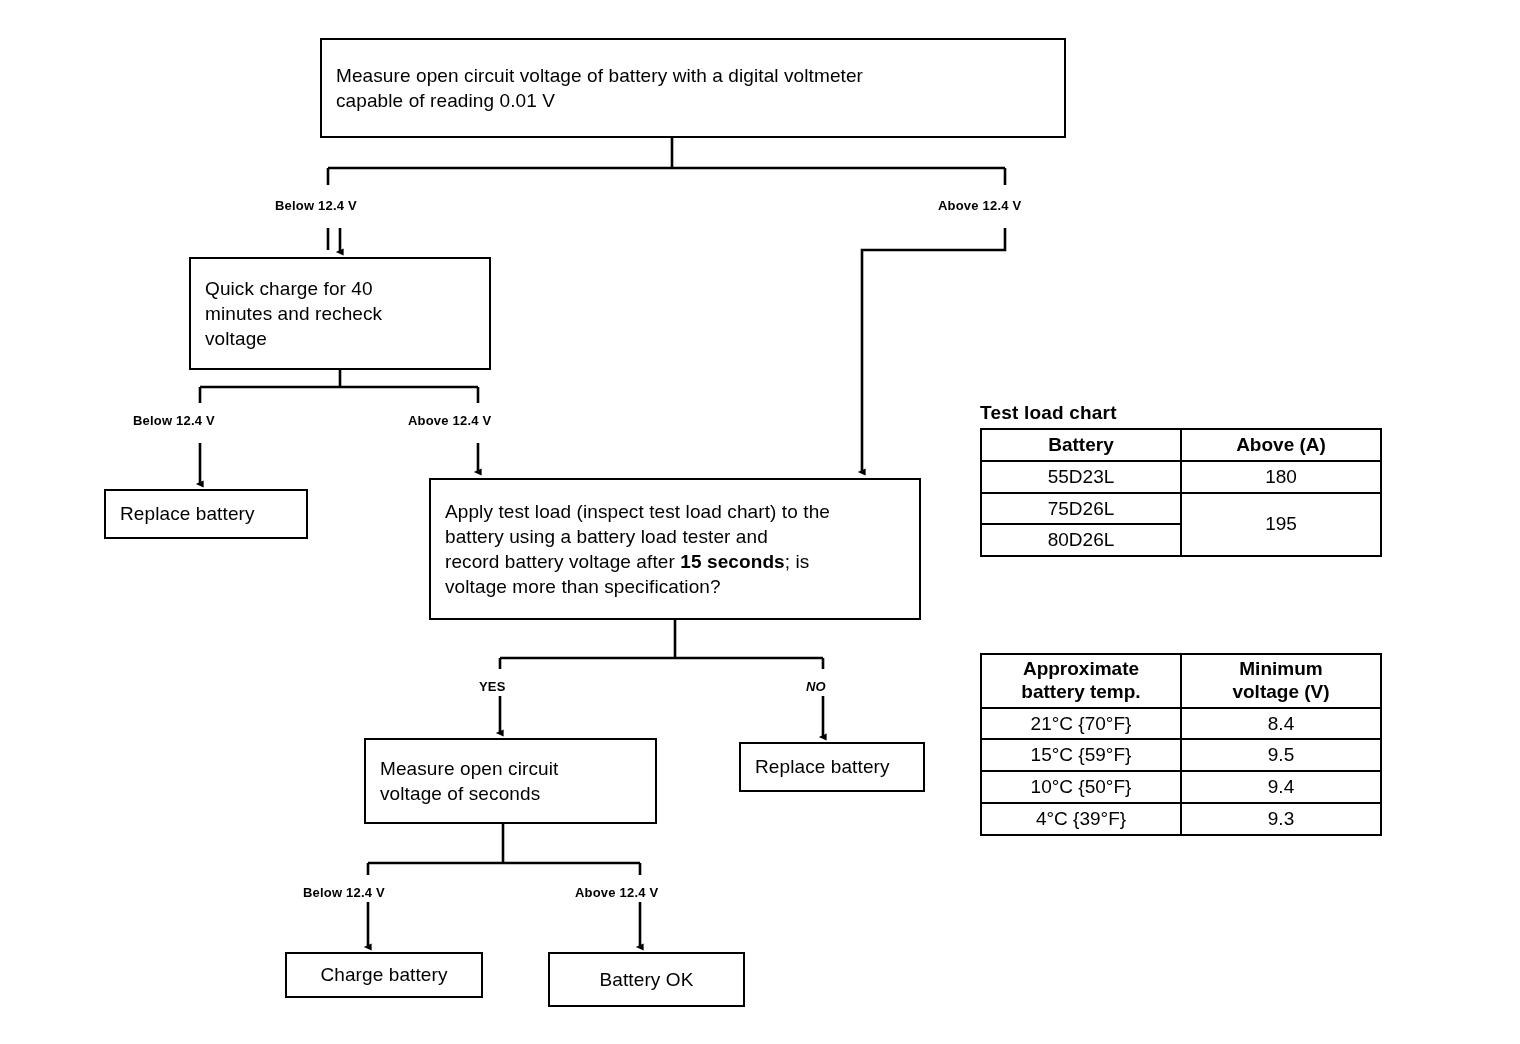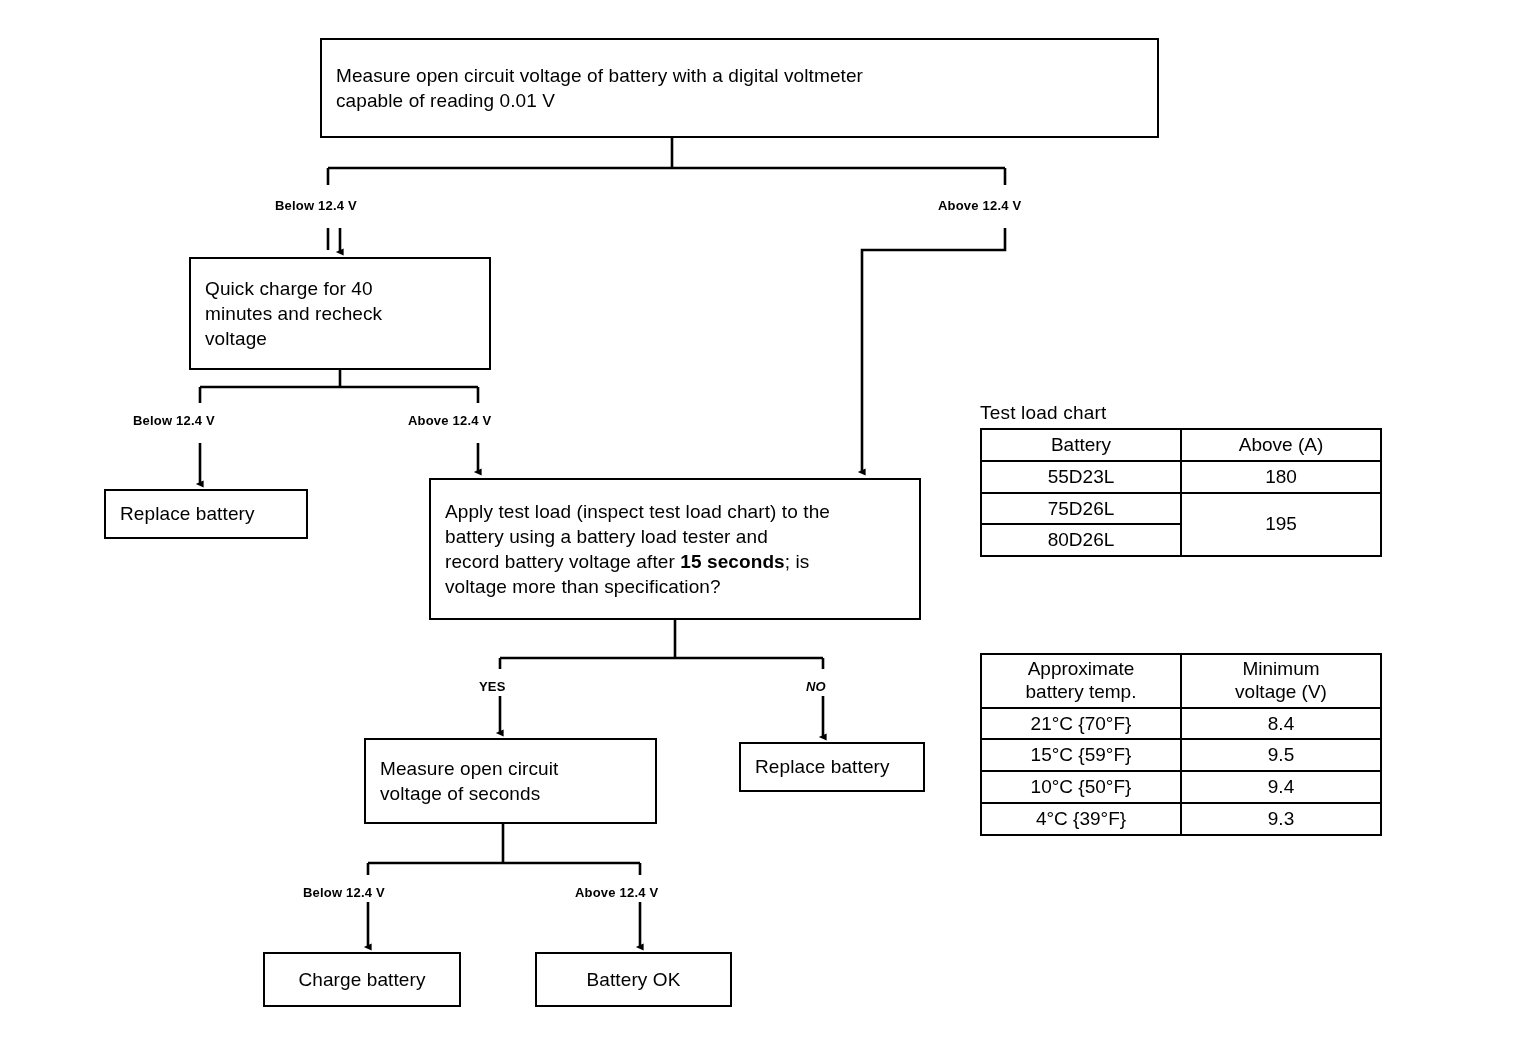--- a/index.html
+++ b/index.html
@@ -45,39 +45,39 @@
     position: absolute;
     font-size: 13px;
     font-weight: bold;
     letter-spacing: .2px;
     white-space: nowrap;
   }
   
   .table-block { position: absolute; }
   .table-title {
     font-size: 19px;
-    font-weight: normal;
+    font-weight: bold;
     letter-spacing: .2px;
     margin-bottom: 4px;
     white-space: nowrap;
   }
   table.chart {
     border-collapse: collapse;
     background: #fff;
   }
   table.chart td, table.chart th {
     border: 2px solid #000;
     text-align: center;
     font-size: 19px;
     font-weight: normal;
     padding: 3px 6px;
     line-height: 1.25;
   }
   table.chart th {
-    font-weight: normal;
+    font-weight: bold;
   }
   table.chart .hdr2 { line-height: 1.2; }
   .b { font-weight: bold; }
 </style>
 </head>
 <body>
 
 <svg id="canvas" viewBox="0 0 1520 1044" xmlns="http://www.w3.org/2000/svg">
   <defs>
     <marker id="arrowhead" markerWidth="9" markerHeight="9" refX="4.2" refY="4.2" orient="auto" markerUnits="userSpaceOnUse">
@@ -107,21 +107,21 @@
       <path d="M503,824 L503,863"></path>
       <path d="M368,863 L640,863"></path>
       <path d="M368,863 L368,875"></path>
       <path d="M640,863 L640,875"></path>
       <path d="M368,902 L368,947" marker-end="url(#arrowhead)"></path>
       <path d="M640,902 L640,947" marker-end="url(#arrowhead)"></path>
     </g>
 </svg>
 
 <div id="nodes">
-    <div class="node" style="left: 320px; top: 38px; width: 839px; height: 100px;">
+    <div class="node" style="left: 320px; top: 38px; width: 746px; height: 100px;">
       <span class="txt">Measure open circuit voltage of battery with a digital voltmeter
 capable of reading  0.01 V</span>
     </div>
     <div class="node" style="left: 189px; top: 257px; width: 302px; height: 113px;">
       <span class="txt">Quick charge for 40
 minutes and recheck
 voltage</span>
     </div>
     <div class="node" style="left: 104px; top: 489px; width: 204px; height: 50px;">
       <span class="txt">Replace battery</span>
@@ -132,24 +132,24 @@
 record battery voltage after <span class="b">15 seconds</span>; is
 voltage more than specification?</span>
     </div>
     <div class="node" style="left: 364px; top: 738px; width: 293px; height: 86px;">
       <span class="txt">Measure open circuit
 voltage of seconds</span>
     </div>
     <div class="node" style="left: 739px; top: 742px; width: 186px; height: 50px;">
       <span class="txt">Replace battery</span>
     </div>
-    <div class="node center" style="left: 263px; top: 952px; width: 198px; height: 55px;">
+    <div class="node center" style="left: 285px; top: 952px; width: 198px; height: 46px;">
       <span class="txt" style="text-align: center;">Charge battery</span>
     </div>
-    <div class="node center" style="left: 535px; top: 952px; width: 197px; height: 55px;">
+    <div class="node center" style="left: 548px; top: 952px; width: 197px; height: 55px;">
       <span class="txt" style="text-align: center;">Battery OK</span>
     </div>
   </div>
 
 <div id="edge-labels">
     <div class="edge-label" style="left: 275px; top: 198px;">Below 12.4 V</div>
     <div class="edge-label" style="left: 938px; top: 198px;">Above 12.4 V</div>
     <div class="edge-label" style="left: 133px; top: 413px;">Below 12.4 V</div>
     <div class="edge-label" style="left: 408px; top: 413px;">Above 12.4 V</div>
     <div class="edge-label" style="left: 479px; top: 679px;">YES</div>

